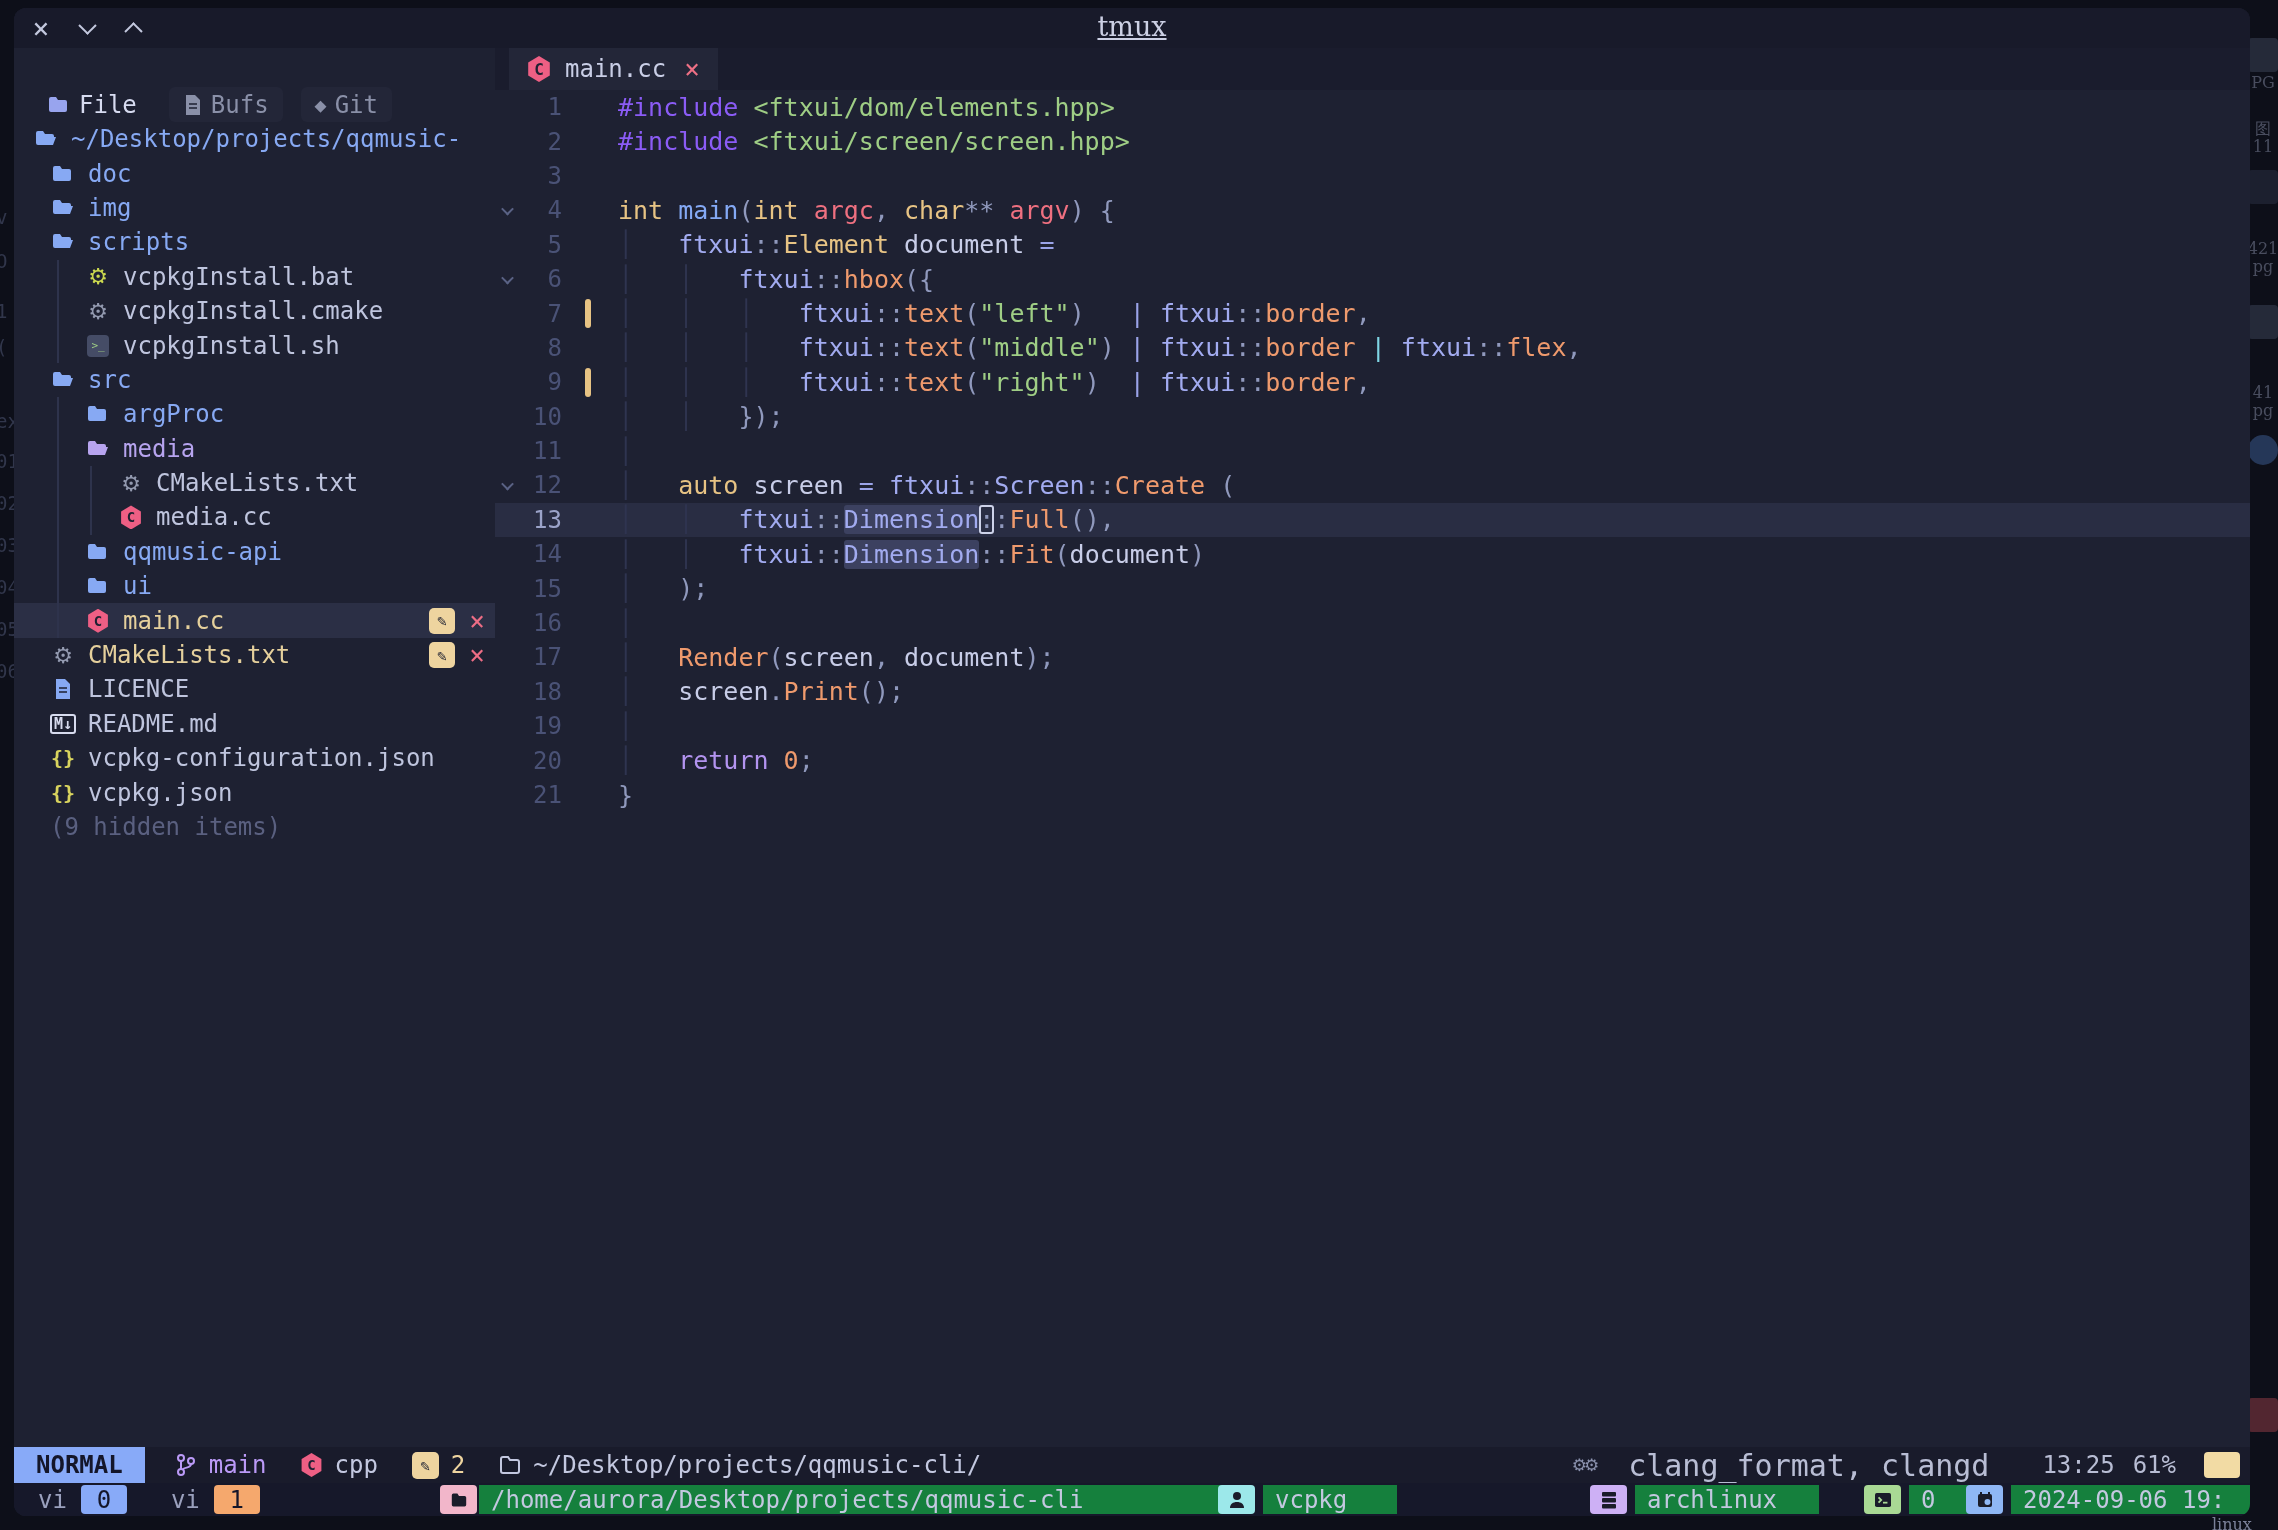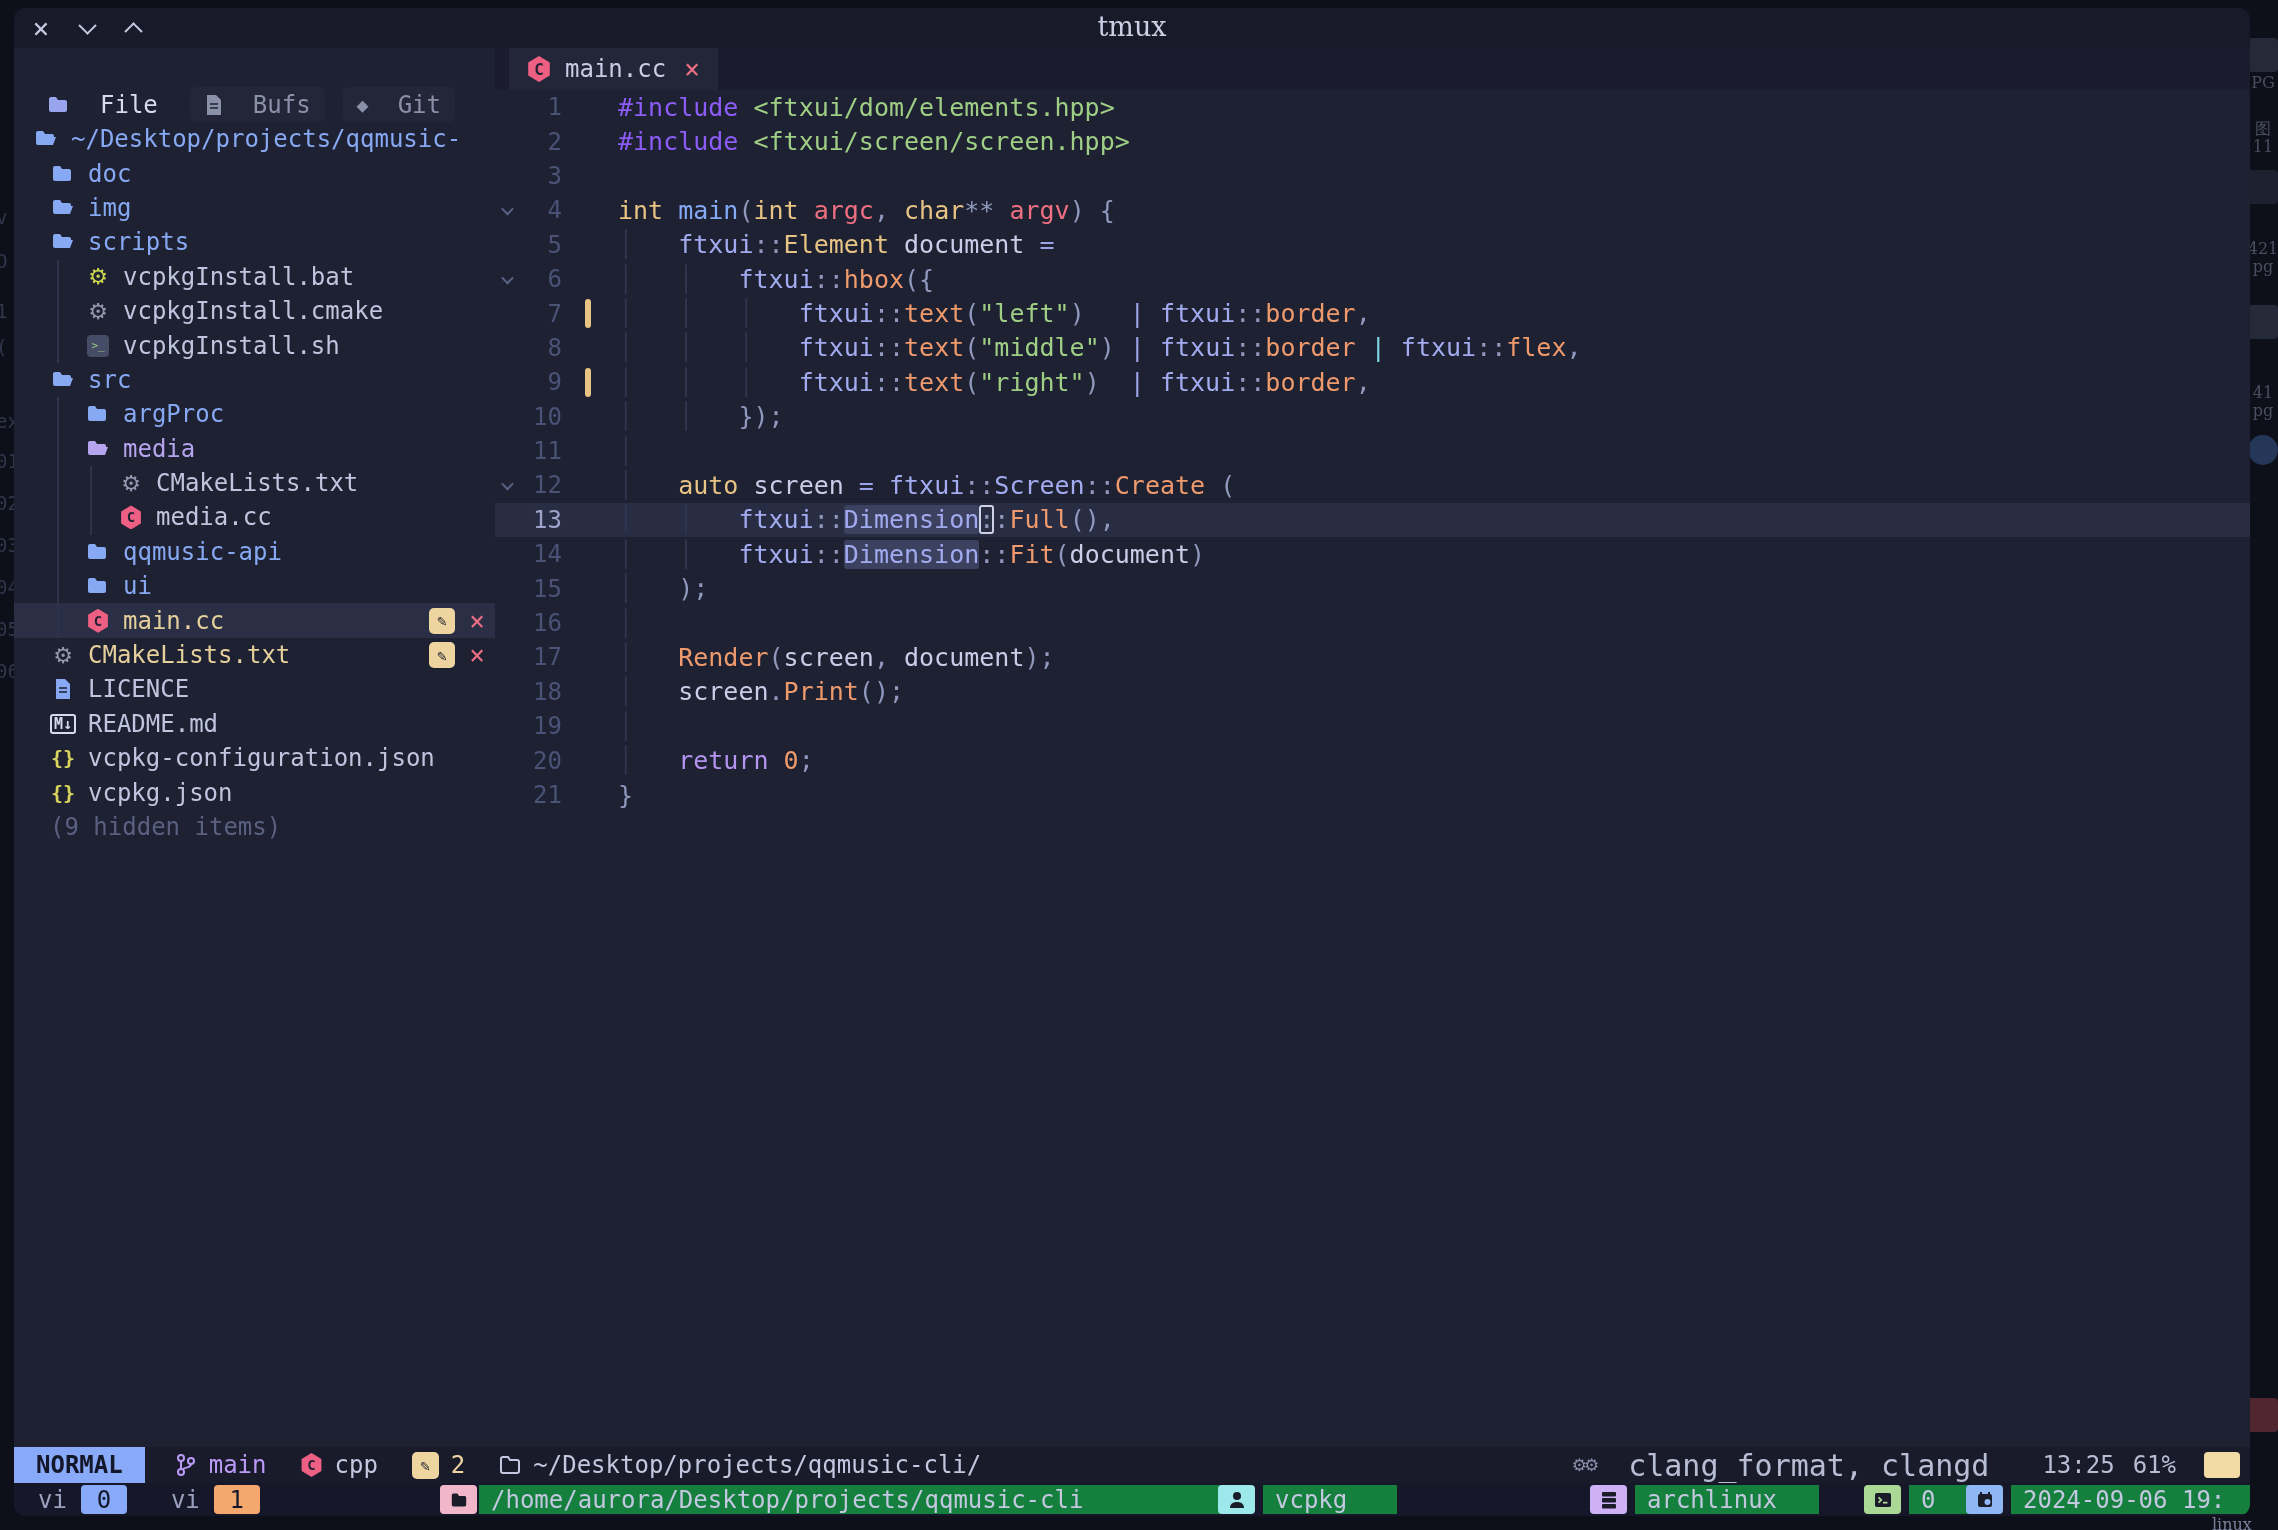--- a/index.html
+++ b/index.html
@@ -16,27 +16,27 @@
   
   #window{position:absolute;left:14px;top:8px;width:2236px;height:1508px;background:#1e2132;
           border-radius:12px;overflow:hidden;}
   #titlebar{position:absolute;left:0;top:0;right:0;height:40px;background:#181a2a;}
   .wc{position:absolute;top:0;height:40px;display:flex;align-items:center;justify-content:center;width:34px;color:#c3c8de;cursor:default;}
   #wc-close{left:10px;font-size:28px;}
   .chev{display:inline-block;width:11px;height:11px;border:solid #c3c8de;border-width:0 2.5px 2.5px 0;}
   .chev.down{transform:rotate(45deg) translate(-2px,-2px);}
   .chev.up{transform:rotate(-135deg) translate(-2px,-2px);}
   #title{position:absolute;left:0;right:0;top:0;height:40px;text-align:center;line-height:38px;
-         font-family:"DejaVu Serif",serif;font-size:27px;color:#ccd0e4;}
+         font-family:"DejaVu Serif",serif;font-size:27px;color:#ccd0e4;text-decoration:underline;}
   
   #body{position:absolute;left:0;top:40px;right:0;bottom:69px;}
   
   #sidebar{position:absolute;left:0;top:0;width:481px;bottom:0;padding-top:39px;box-sizing:border-box;}
   #sidebar-tabs{position:relative;height:35px;display:flex;align-items:center;font-size:24px;}
-  .sbtab{display:flex;align-items:center;gap:29px;height:35px;padding:0 14px;border-radius:6px;color:#8a90a8;}
+  .sbtab{display:flex;align-items:center;gap:8px;height:35px;padding:0 14px;border-radius:6px;color:#8a90a8;}
   .sbtab.active{color:#d7dbf0;background:transparent;}
   .sbtab.pill{background:#232638;}
   .trow{position:relative;height:34.4px;display:flex;align-items:center;font-size:24px;white-space:nowrap;}
   .trow.selected{background:#2b2f45;}
   .ticon{width:26px;height:26px;display:inline-flex;align-items:center;justify-content:center;margin-right:12px;flex:none;}
   .t-blue{color:#87a9f3}.t-purple{color:#b7a4ef}.t-file{color:#bfc5de}.t-mod{color:#e5d09c}.t-dim{color:#5a6080}
   .tg{position:absolute;top:0;bottom:0;width:1.5px;background:#2e334c;}
   .tstar{position:absolute;right:20px;color:#c9a2f0;font-size:22px;}
   .bedit{position:absolute;right:40px;width:26px;height:26px;border-radius:5px;background:#eed49f;color:#1e2132;
          display:flex;align-items:center;justify-content:center;font-size:16px;}

